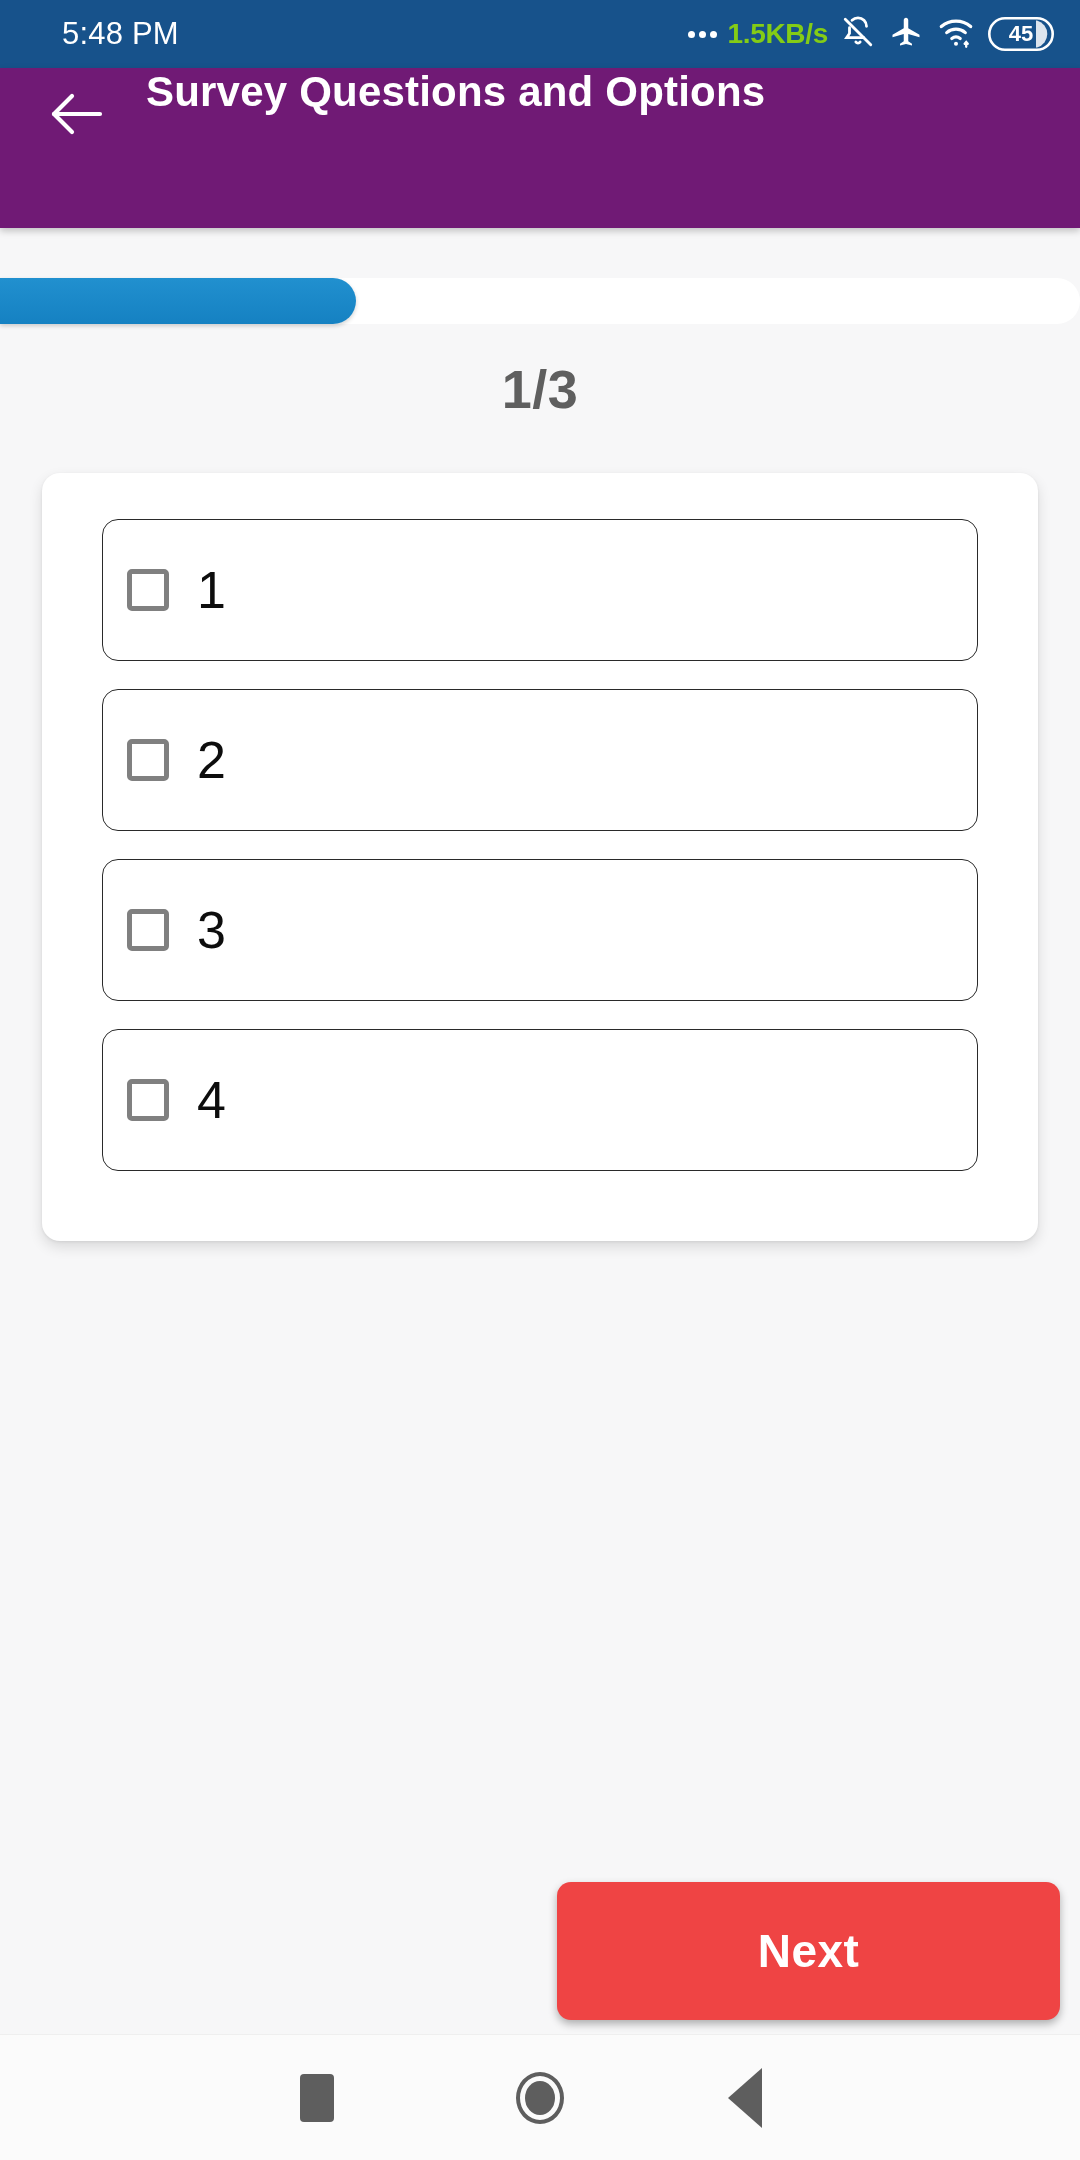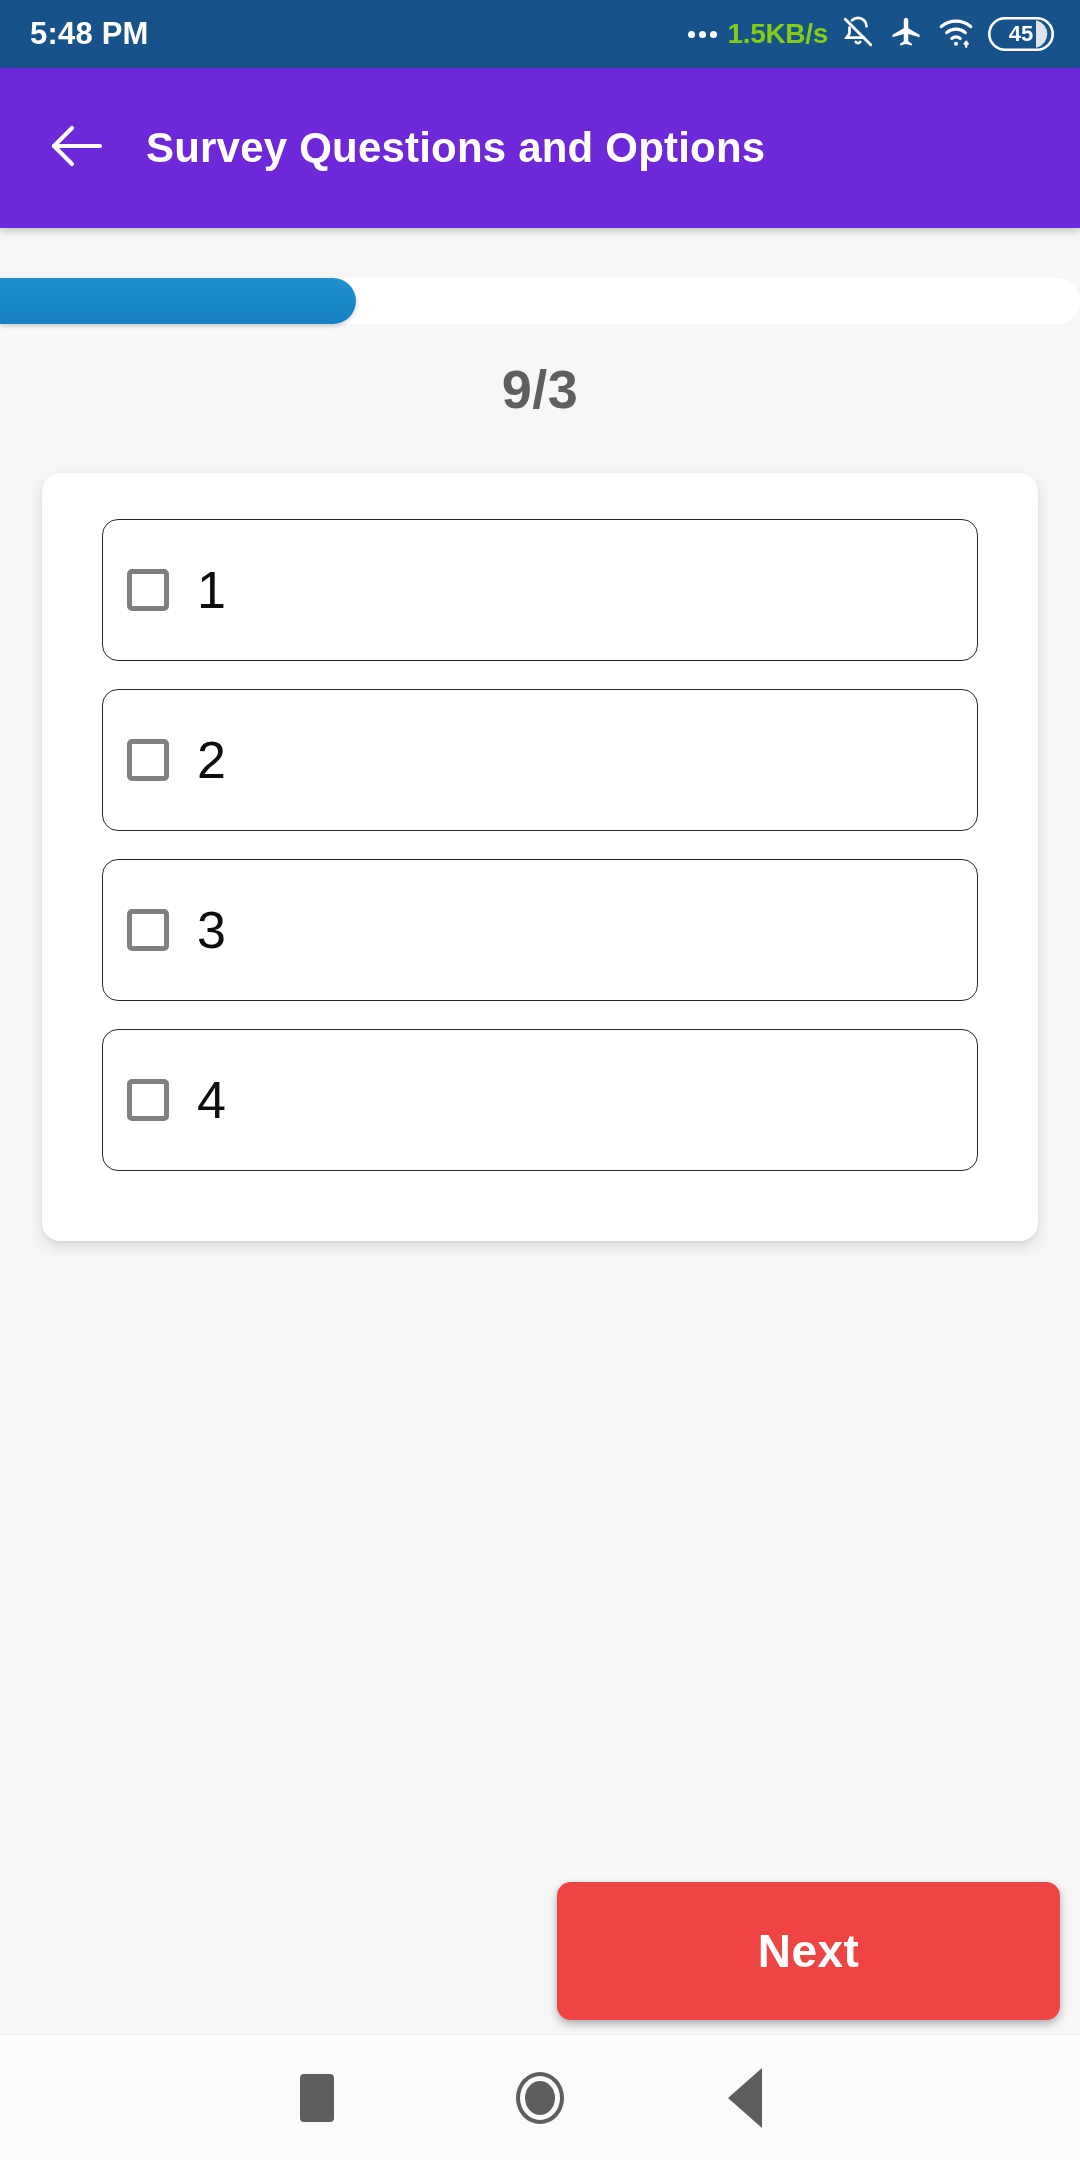--- a/index.html
+++ b/index.html
@@ -22,22 +22,23 @@
     height: 68px;
     background: #17528b;
     display: flex;
     align-items: center;
     justify-content: space-between;
     padding: 0 26px 0 30px;
   }
   #status-clock {
     color: #ffffff;
     font-size: 31px;
-    font-weight: bold;
+    font-weight: normal;
     letter-spacing: 0.2px;
+    margin-left: 32px;
   }
   #status-right {
     display: flex;
     align-items: center;
     gap: 13px;
   }
   .dots {
     display: flex;
     align-items: center;
     gap: 4px;
@@ -56,23 +57,23 @@
     letter-spacing: -0.3px;
   }
   .sicon { display: block; text-align: right; }
 
   
   #app-bar {
     position: absolute;
     top: 68px; left: 0;
     width: 1080px;
     height: 160px;
-    background: #6d28d9;
-    display: flex;
-    align-items: center;
+    background: #701a75;
+    display: flex;
+    align-items: flex-start;
     box-shadow: 0 3px 7px rgba(0,0,0,0.22);
     z-index: 5;
   }
   #back-button {
     width: 96px; height: 96px;
     margin-left: 28px;
     display: flex; align-items: center; justify-content: center;
     cursor: pointer;
   }
   #app-bar-title {
@@ -278,21 +279,21 @@
         <polyline points="24,5 6,23 24,41"></polyline>
       </svg>
     </span>
   </div>
   <div id="app-bar-title">Survey Questions and Options</div>
 </div>
 
 <div id="progress-track">
   <div id="progress-fill" style="width: 33%;"></div>
 </div>
-<div id="progress-counter">9/3</div>
+<div id="progress-counter">1/3</div>
 
 <div id="question-card">
 
   <div class="option-list">
 
     <div class="option-row">
       <span class="option-checkbox"></span>
       <span class="option-label">1</span>
     </div>
 

